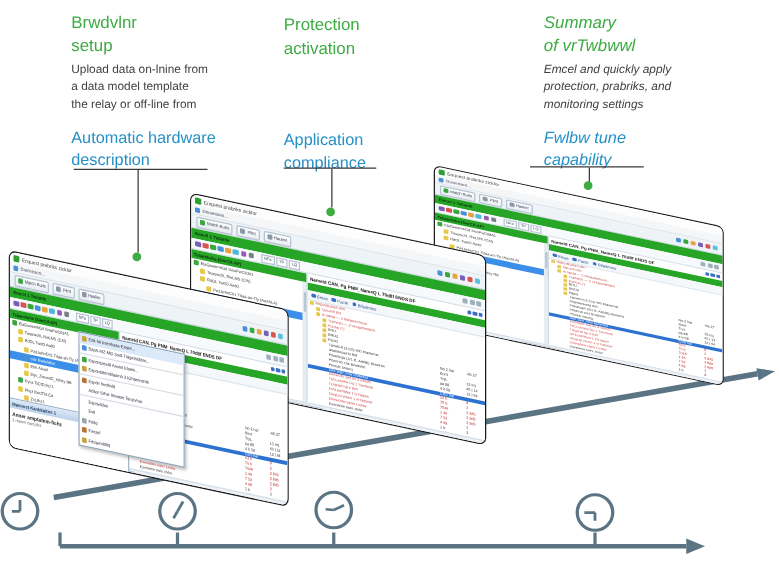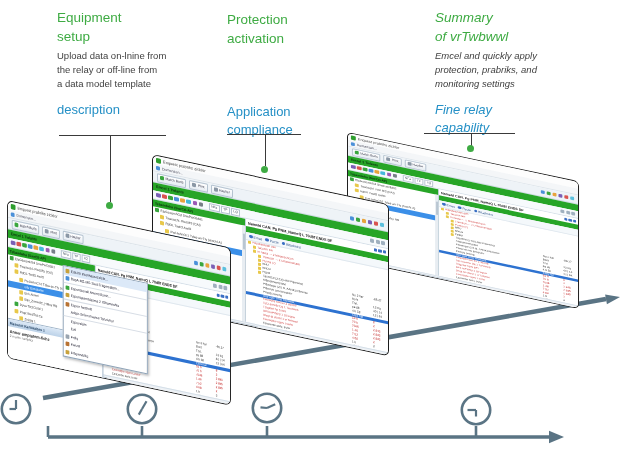--- a/index.html
+++ b/index.html
@@ -92,29 +92,30 @@
   .bpanel{position:absolute;left:0;top:112px;width:100px;height:38px;background:#fff;border-right:1px solid #9fb4c8;border-top:1px solid #9fb4c8;z-index:5;}
   .bphead{height:7px;background:linear-gradient(#dbe8f6,#bcd2e8);font-size:3.5px;font-weight:bold;color:#1a3a5c;display:flex;align-items:center;padding:0 2px;white-space:nowrap;}
   .bp1{font-size:4px;font-weight:bold;color:#222;padding:1.5px 2px 0;}
   .bp2{font-size:3.2px;color:#666;padding:0.5px 2px;}
 </style>
 </head>
 <body>
 
 <div class="col" id="col1">
   <div class="heading">
-      <div>Equipment</div>
+      <div>Brwdvlnr</div>
       <div>setup</div>
     </div>
   <div class="body">
       <div>Upload data on-lnine from</div>
+      <div>a data model template</div>
       <div>the relay or off-line from</div>
-      <div>a data model template</div>
     </div>
   <div class="sub">
+      <div>Automatic hardware</div>
       <div>description</div>
     </div>
 </div>
 <div class="col" id="col2">
   <div class="heading">
       <div>Protection</div>
       <div>activation</div>
     </div>
   <div class="sub">
       <div>Application</div>
@@ -125,21 +126,21 @@
   <div class="heading">
       <div>Summary</div>
       <div>of vrTwbwwl</div>
     </div>
   <div class="body">
       <div>Emcel and quickly apply</div>
       <div>protection, prabriks, and</div>
       <div>monitoring settings</div>
     </div>
   <div class="sub">
-      <div>Fine relay</div>
+      <div>Fwlbw tune</div>
       <div>capability</div>
     </div>
 </div>
 
 <div class="uline" id="u1"></div>
 <div class="uline" id="u2"></div>
 <div class="uline" id="u3"></div>
 <div class="drop" id="d1"></div>
 <div class="drop" id="d2"></div>
 <div class="drop" id="d3"></div>

